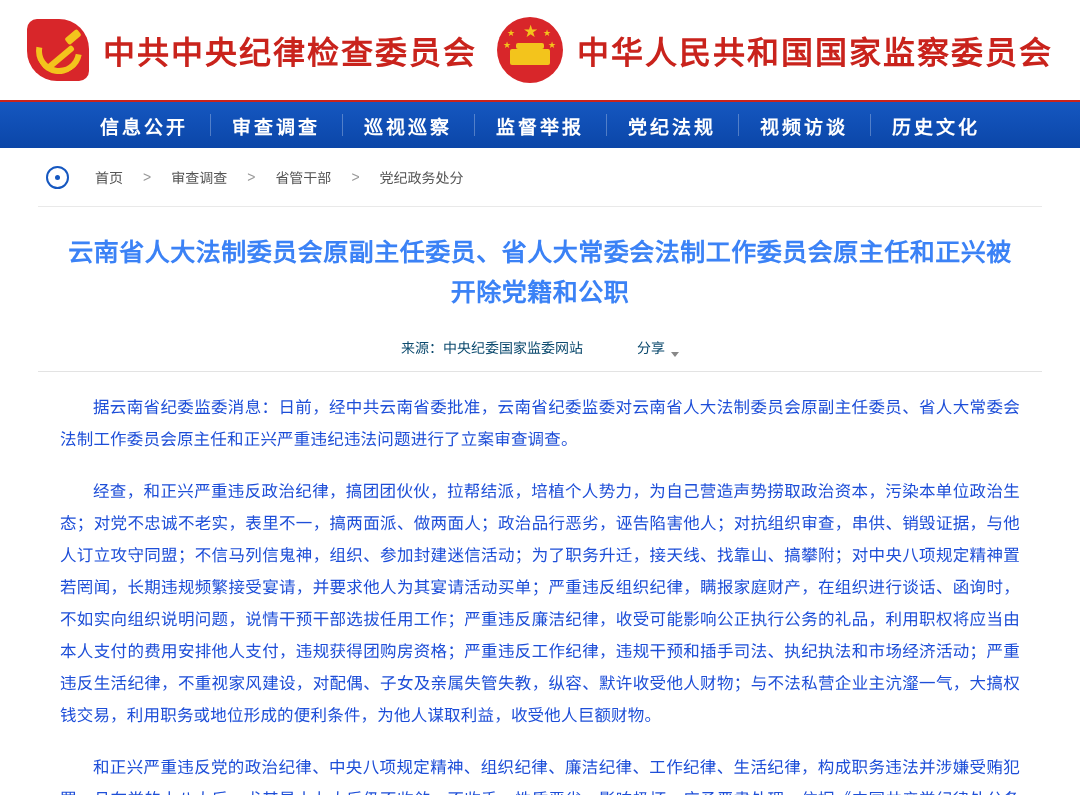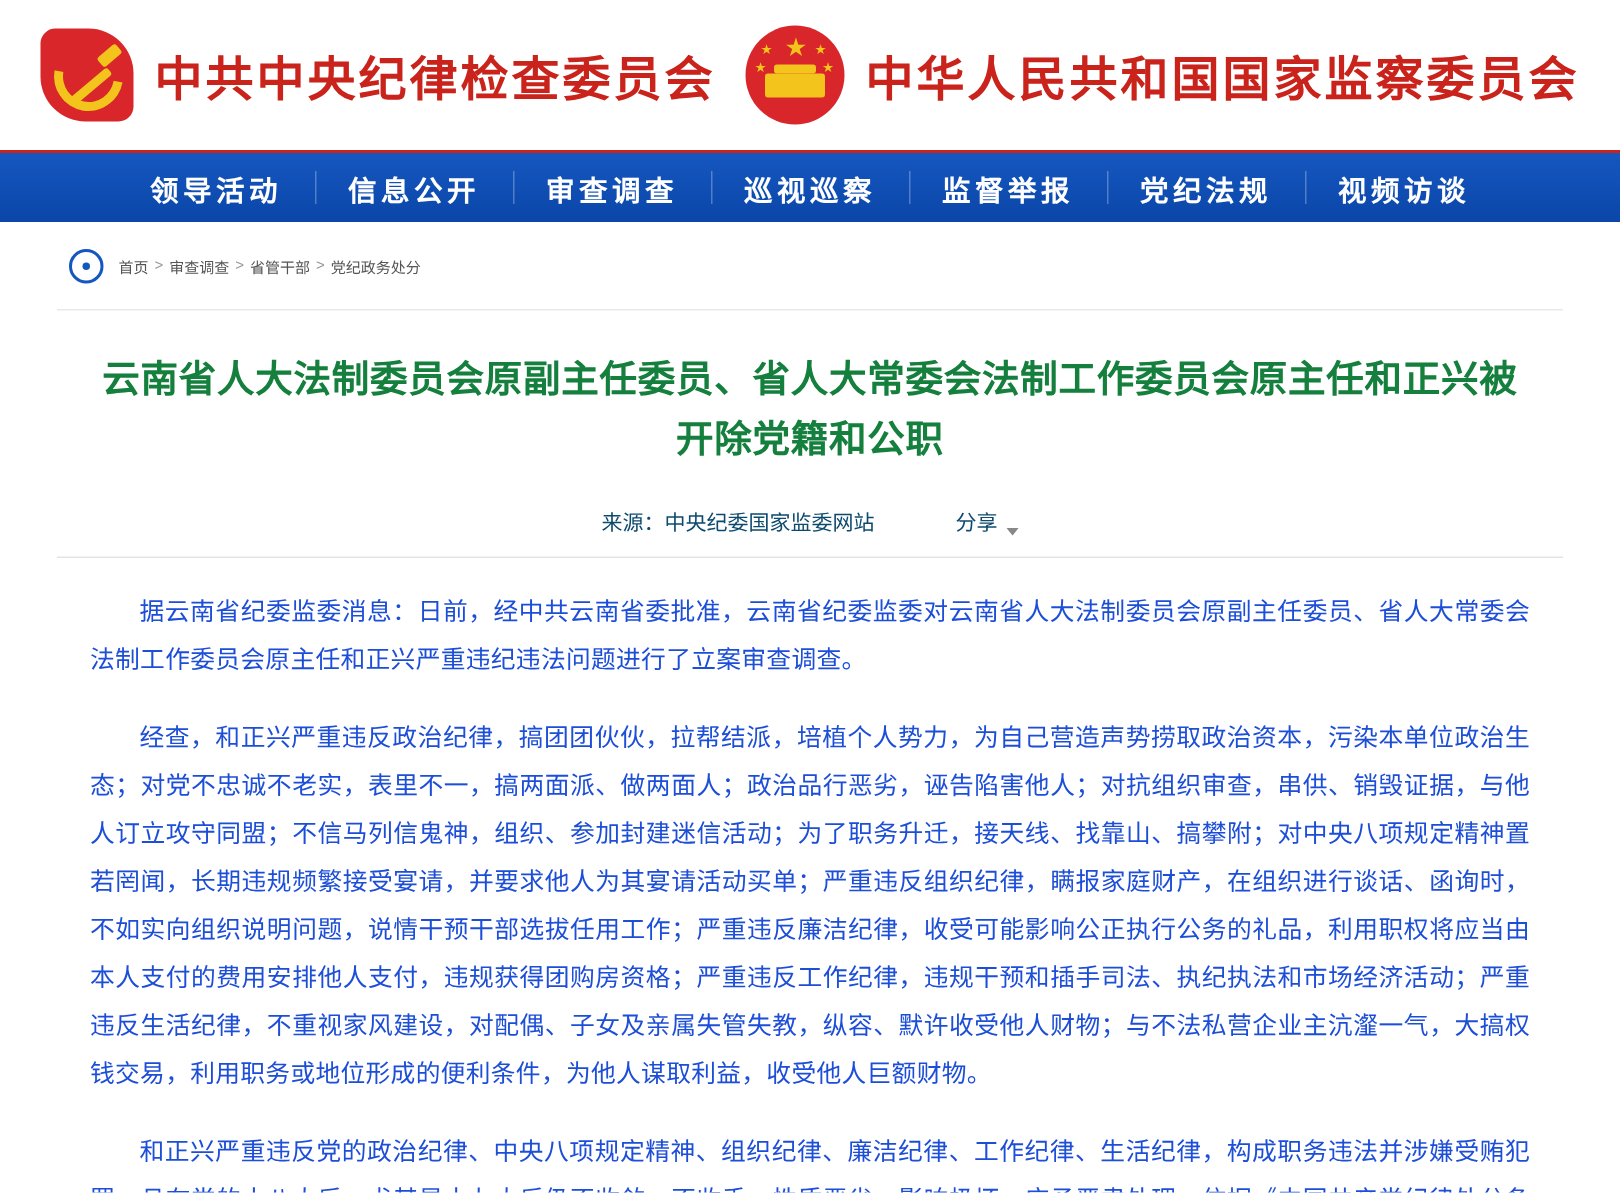--- a/index.html
+++ b/index.html
@@ -177,23 +177,23 @@
 
   
   .content {
     width: 1080px;
     box-sizing: border-box;
     padding: 0 38px;
   }
   .breadcrumb {
     display: flex;
     align-items: center;
-    gap: 4px;
+    gap: 20px;
     height: 58px;
-    font-size: 10px;
+    font-size: 14px;
     color: #555;
     border-bottom: 1px solid #e9e9e9;
     padding-left: 8px;
   }
   .pin-icon {
     width: 19px;
     height: 19px;
     border: 2px solid #1557c0;
     border-radius: 50%;
     position: relative;
@@ -214,21 +214,21 @@
   .crumb {
     color: #555;
     cursor: pointer;
   }
   .crumb.sep {
     color: #999;
     cursor: default;
   }
 
   .article-title {
-    color: #15803d;
+    color: #3b82f6;
     font-family: "DejaVu Serif", "Liberation Serif", serif;
     font-weight: bold;
     font-size: 25px;
     line-height: 40px;
     text-align: center;
     margin: 26px 22px 0 22px;
     letter-spacing: 0.5px;
   }
 
   .meta {
@@ -297,27 +297,27 @@
         <div class="star-s s3">★</div>
         <div class="star-s s4">★</div>
         <div class="gate"></div>
       </div>
       <div class="org-title">中华人民共和国国家监察委员会</div>
     </div>
 
   </div>
 
   <div class="nav">
-    <div class="nav-item">领导活动</div>
     <div class="nav-item">信息公开</div>
     <div class="nav-item">审查调查</div>
     <div class="nav-item">巡视巡察</div>
     <div class="nav-item">监督举报</div>
     <div class="nav-item">党纪法规</div>
     <div class="nav-item">视频访谈</div>
+    <div class="nav-item">历史文化</div>
   </div>
 
   <div class="content">
 
     <div class="breadcrumb">
       <span class="pin-icon"></span>
       <span class="crumb">首页</span>
       <span class="crumb sep">&gt;</span>
       <span class="crumb">审查调查</span>
       <span class="crumb sep">&gt;</span>

